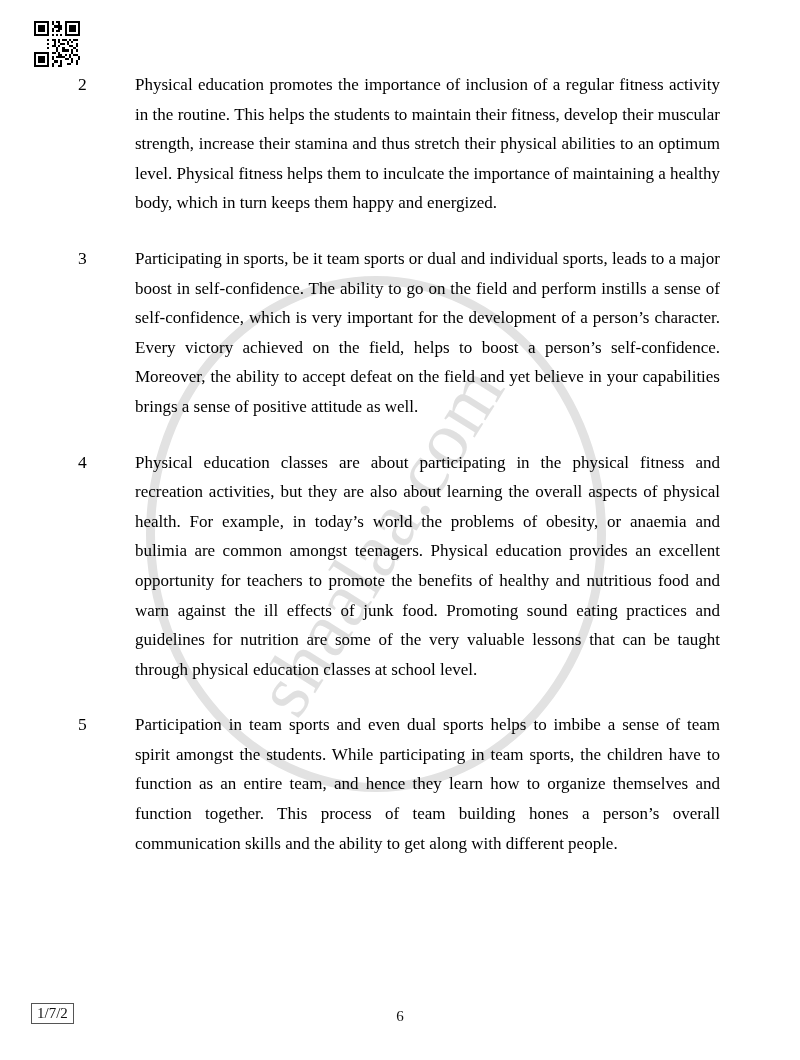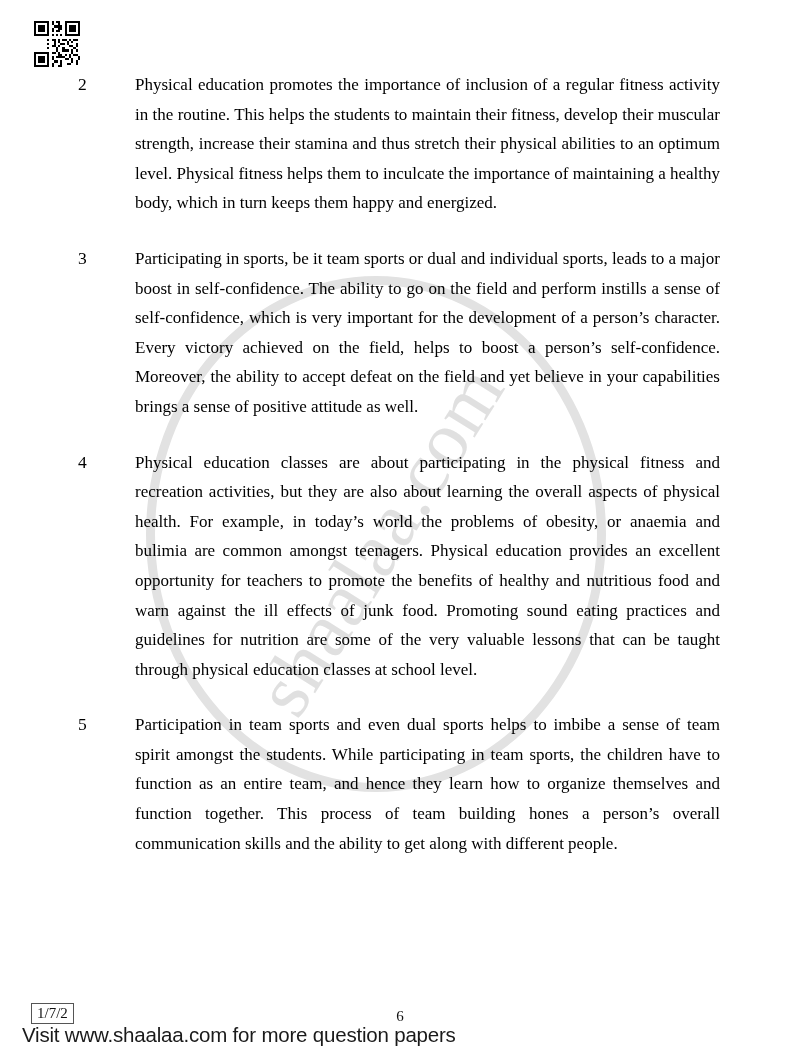--- a/index.html
+++ b/index.html
@@ -236,15 +236,14 @@
 
     <div class="para">
       <div class="para-num">5</div>
       <p class="para-text">Participation in team sports and even dual sports helps to imbibe a sense of team spirit amongst the students. While participating in team sports, the children have to function as an entire team, and hence they learn how to organize themselves and function together. This process of team building hones a person’s overall communication skills and the ability to get along with different people.</p>
     </div>
 
   </div>
 
   <div class="code-box">1/7/2</div>
   <div class="page-no">6</div>
-  <div class="visit-line">Visit www.shaalaa.com for more question papers</div>
 
 </div>
 
 </body></html>

